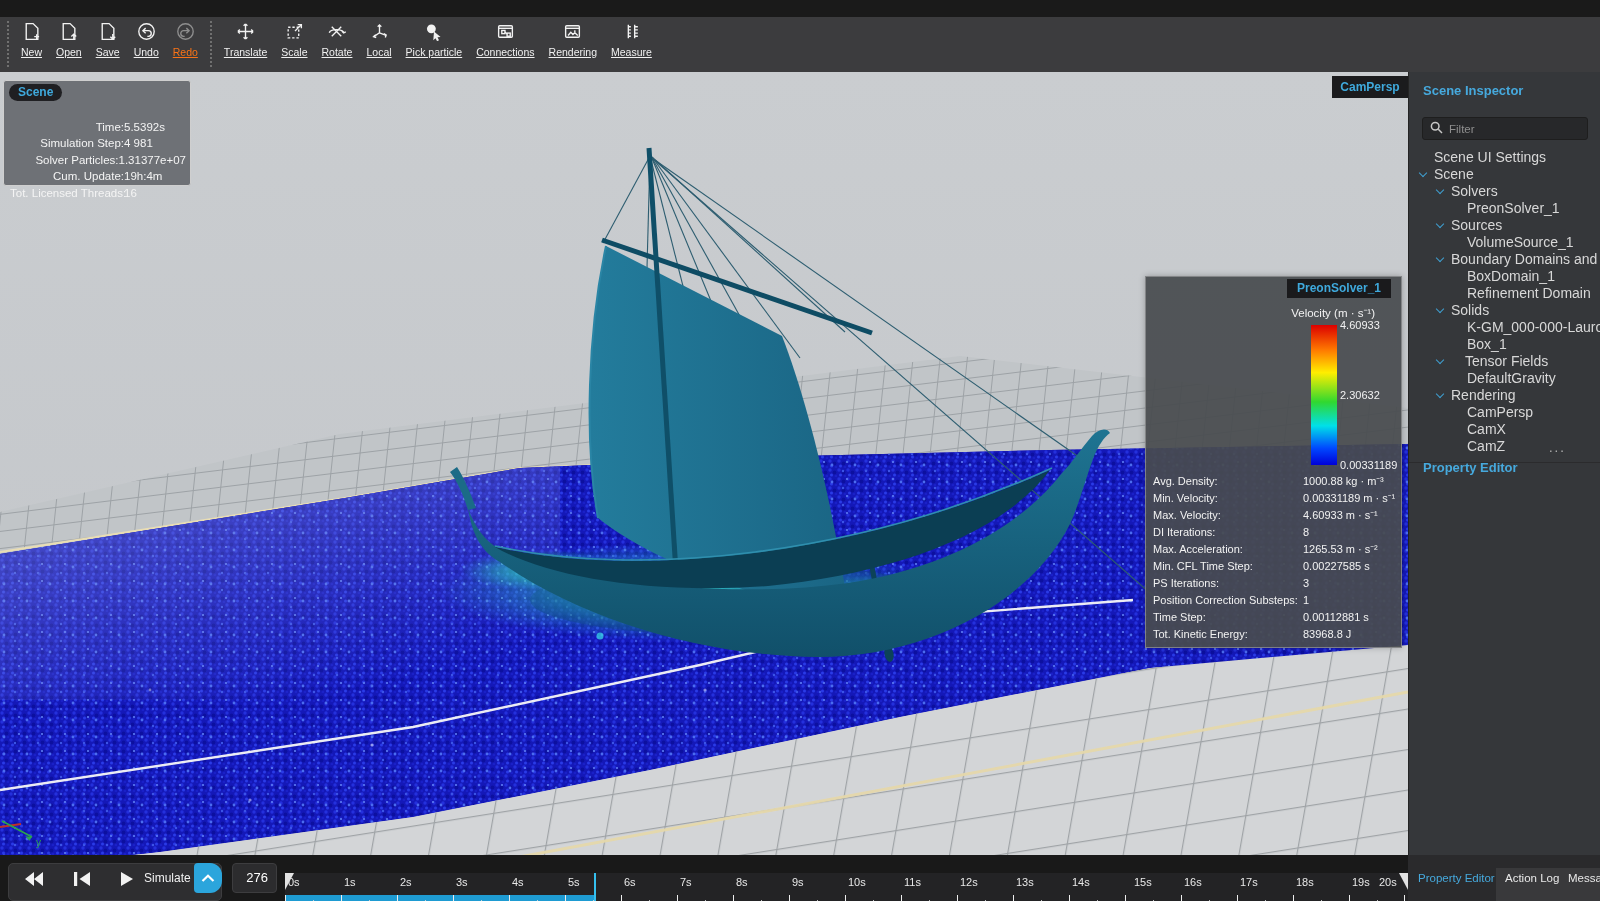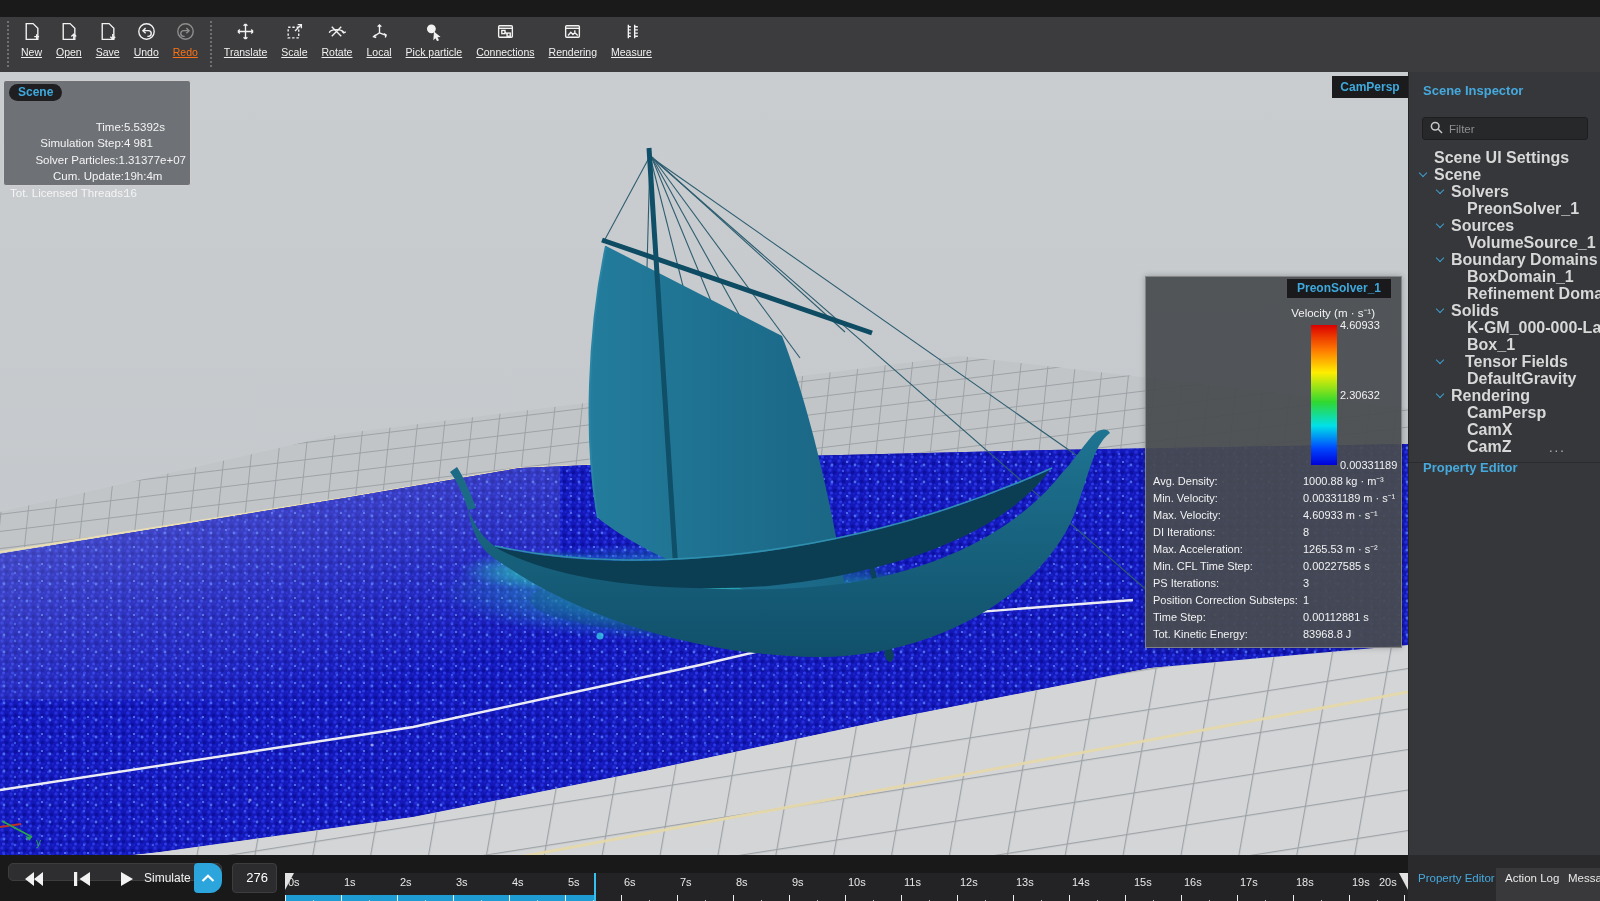--- a/index.html
+++ b/index.html
@@ -57,29 +57,29 @@
   .sidebar { position:absolute; left:1408px; top:72px; width:192px; height:783px;
     background:#35373a; border-left:1px solid #242424; color:#d8d8d8; overflow:hidden; z-index:30; }
   .si-title { position:absolute; left:14px; top:11px; color:#46a9dd; font-weight:bold; font-size:13px; }
   .filter { position:absolute; left:13px; top:45px; width:166px; height:23px;
     background:#27282a; border:1px solid #1e1e1e; border-radius:3px;
     display:flex; align-items:center; padding-left:7px; gap:6px; }
   .filter input { background:transparent; border:0; outline:none; color:#ddd; font-size:11.5px; width:120px;
     font-family:"Liberation Sans", sans-serif; }
   .filter input::placeholder { color:#8f8f8f; }
   .tree { position:absolute; left:0; top:77px; right:0; }
-  .tree-row { position:relative; height:17px; line-height:17px; font-size:16px; white-space:nowrap; overflow:hidden;font-weight:bold; }
+  .tree-row { position:relative; height:17px; line-height:17px; font-size:14px; white-space:nowrap; overflow:hidden; }
   .chev { position:absolute; top:4px; width:6px; height:6px;
     border-left:1.6px solid #3f9fd0; border-bottom:1.6px solid #3f9fd0; transform:rotate(-45deg); }
   .tree-overflow { position:absolute; left:140px; top:368px; color:#b5b5b5; font-size:13px; letter-spacing:2px; }
   .pe-sep { position:absolute; left:0; top:390px; right:0; height:1px; background:#2b2b2d; }
   .pe-title { position:absolute; left:14px; top:388px; color:#46a9dd; font-weight:bold; font-size:13px; }
   
   .bottombar { position:absolute; left:0; top:855px; width:1600px; height:46px; background:#191919; z-index:50; }
-  .transport { position:absolute; left:8px; top:8px; width:214px; height:18px;
+  .transport { position:absolute; left:8px; top:8px; width:214px; height:38px;
     background:#2e2e30; border:1px solid #3d3d3f; border-radius:5px; }
   .tp-btn { position:absolute; top:7px; }
   .tp-skip { left:15px; } .tp-prev { left:64px; } .tp-play { left:110px; }
   .tp-label { position:absolute; left:135px; top:0; line-height:28px; color:#f2f2f2; font-size:12px; }
   .chev-btn { position:absolute; right:-1px; top:-1px; width:28px; height:30px; background:#2ba5dc;
     border-radius:4px 12px 12px 4px; display:flex; align-items:center; justify-content:center; }
   .framebox { position:absolute; left:232px; top:8px; width:45px; height:30px; background:#2c2c2e;
     border:1px solid #3d3d3f; border-radius:4px; color:#fff; font-size:13px;
     text-align:right; line-height:28px; padding-right:8px; }
   .timeline { position:absolute; left:285px; top:18px; width:1123px; height:40px; background:#232325; overflow:hidden; }

